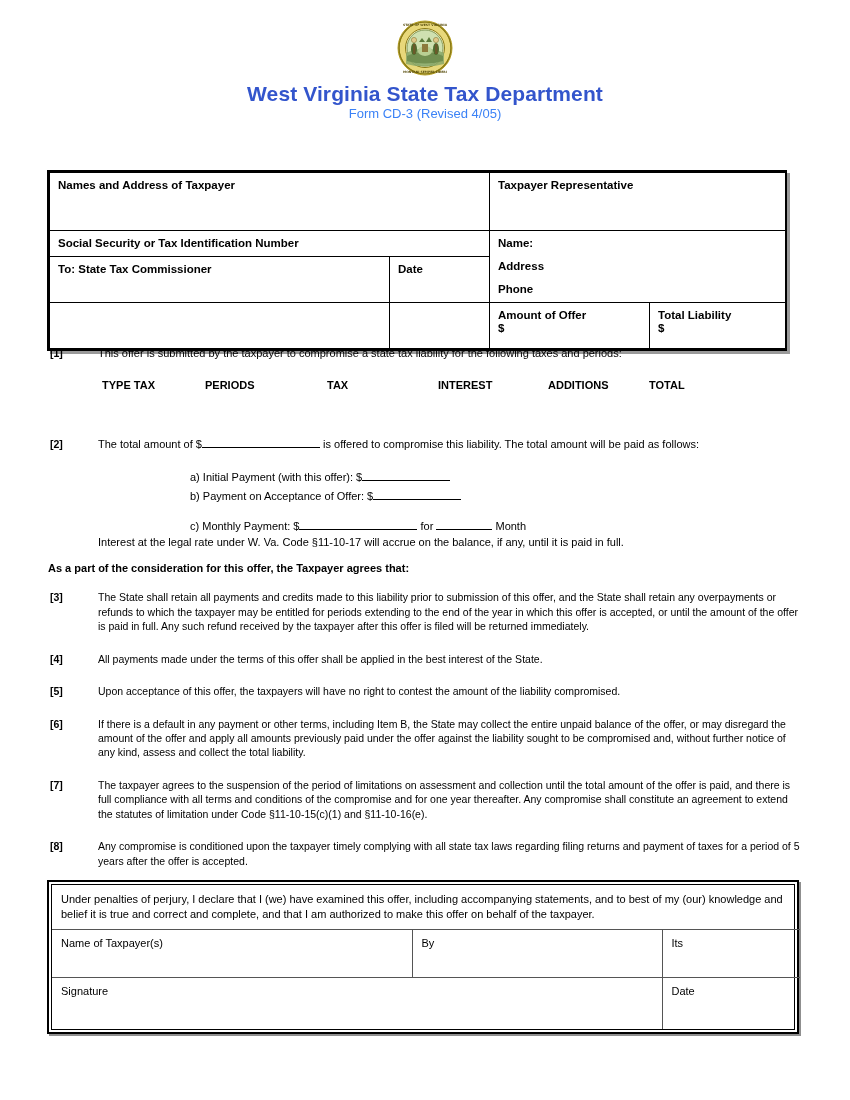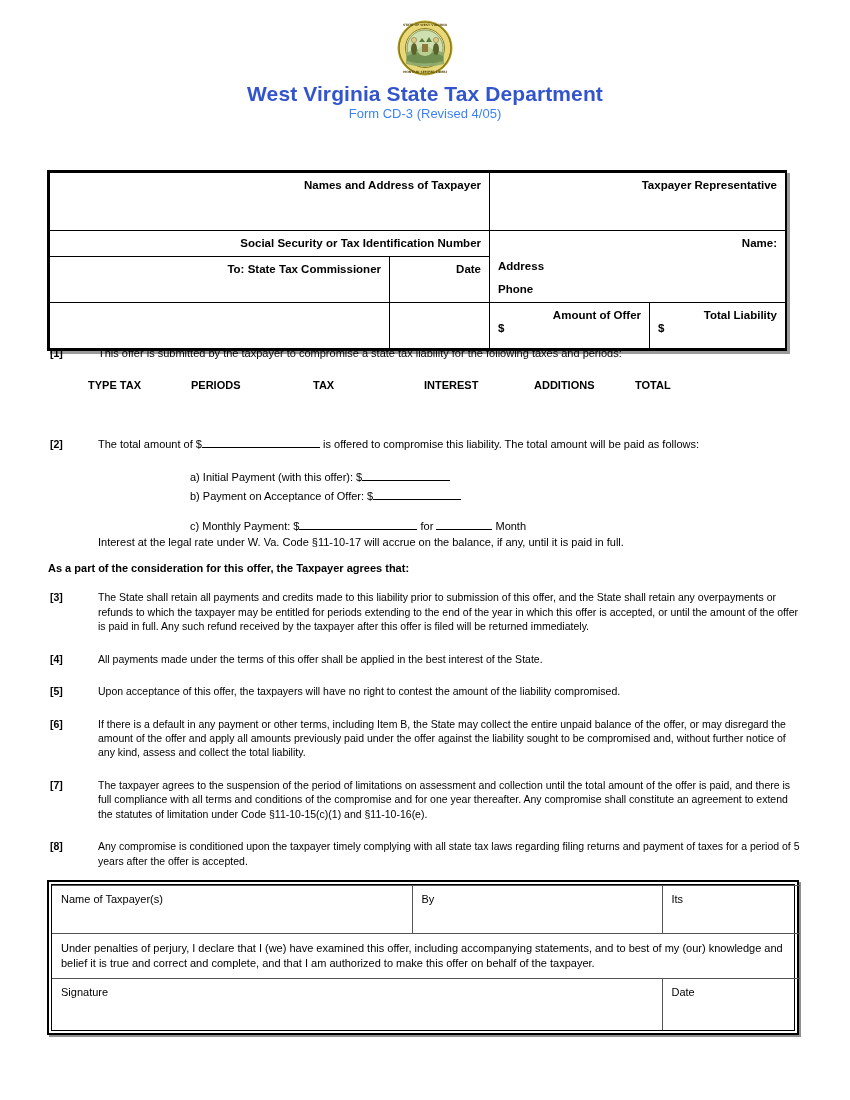--- a/index.html
+++ b/index.html
@@ -82,21 +82,21 @@
     padding: 6px 8px 4px 8px;
     font-size: 11.5px;
     font-weight: bold;
     box-sizing: border-box;
   }
   td.noborder-l { border-left: none; }
   td.noborder-r { border-right: none; }
   td.noborder-t { border-top: none; }
   td.noborder-b { border-bottom: none; }
 
-  .cell-label { display: block; text-align: right; }
+  .cell-label { display: block; }
   .cell-sub { display: block; margin-top: 11px; }
   .cell-dollar { display: block; margin-top: 1px; }
 
   
   .body-area {
     position: absolute;
     left: 0;
     top: 346px;
     width: 850px;
   }
@@ -122,20 +122,21 @@
   }
   .item-text.sz11 { font-size: 11px; }
 
   .row-headers {
     display: flex;
     padding-left: 88px;
     padding-right: 48px;
     margin-top: 18px;
     font-size: 11px;
     font-weight: bold;
+    margin-left: 14px;
   }
   .row-headers span { display: inline-block; }
   .hc0 { width: 103px; }
   .hc1 { width: 122px; }
   .hc2 { width: 111px; }
   .hc3 { width: 110px; }
   .hc4 { width: 101px; }
   .hc5 { width: 70px; }
 
   .sub-line {
@@ -378,33 +379,33 @@
     <div class="doublebox">
       <div class="doublebox-inner">
         <table class="sig">
           <colgroup>
             <col style="width:360px">
             <col style="width:250px">
             <col style="width:138px">
           </colgroup>
           <tbody>
               <tr>
+            <td class="edge-t edge-l edge-r" colspan="3" style="height:40px">
+              <div class="perjury">Under penalties of perjury, I declare that I (we) have examined this offer, including accompanying statements, and to best of my (our) knowledge and belief it is true and correct and complete, and that I am authorized to make this offer on behalf of the taxpayer.</div>
+            </td>
+          </tr>
+          <tr>
             <td class="edge-l" style="height:48px">
               <span>Name of Taxpayer(s)</span>
             </td>
             <td style="height:48px">
               <span>By</span>
             </td>
             <td class="edge-r" style="height:48px">
               <span>Its</span>
-            </td>
-          </tr>
-          <tr>
-            <td class="edge-t edge-l edge-r" colspan="3" style="height:40px">
-              <div class="perjury">Under penalties of perjury, I declare that I (we) have examined this offer, including accompanying statements, and to best of my (our) knowledge and belief it is true and correct and complete, and that I am authorized to make this offer on behalf of the taxpayer.</div>
             </td>
           </tr>
           <tr>
             <td class="edge-l edge-b" colspan="2" style="height:52px">
               <span>Signature</span>
             </td>
             <td class="edge-r edge-b" style="height:52px">
               <span>Date</span>
             </td>
           </tr>

